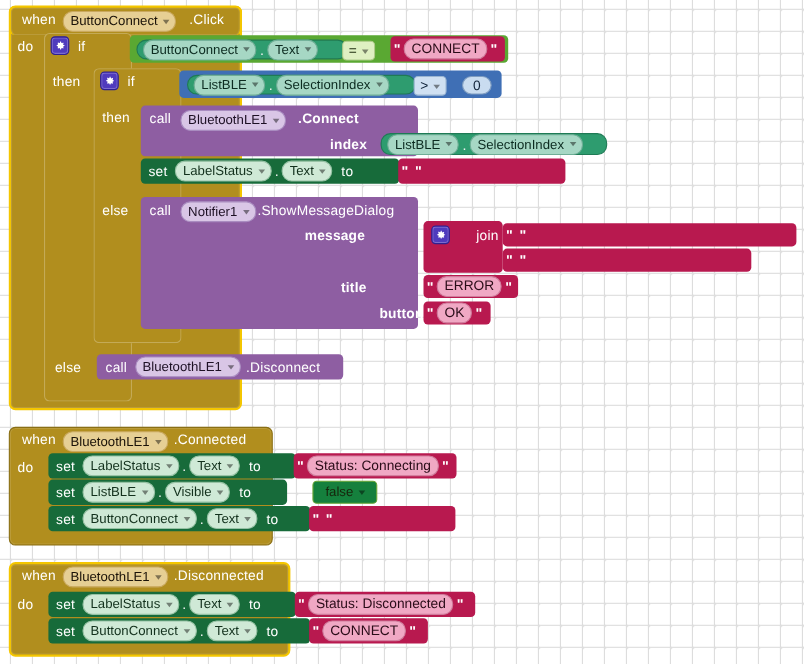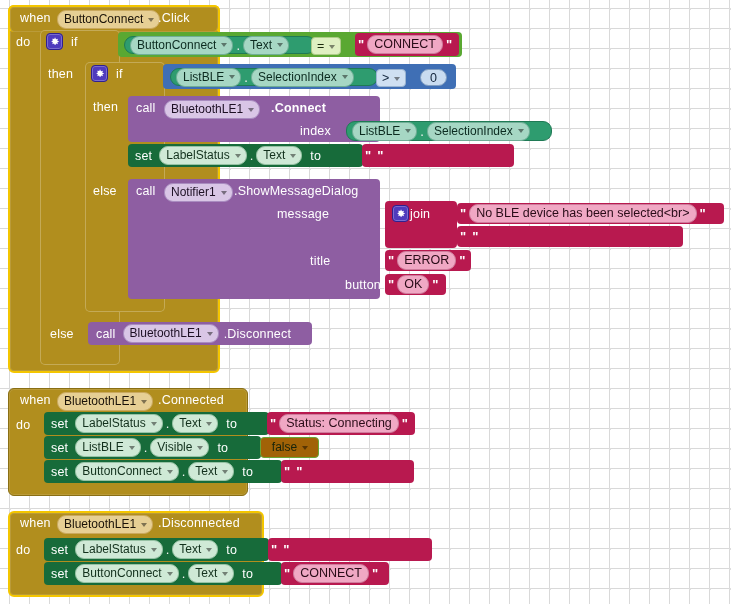--- a/index.html
+++ b/index.html
@@ -74,37 +74,37 @@
 
   
   .b-green   {background:#5aa832;border-radius:4px;}   
   .b-blue    {background:#3f6fb5;border-radius:4px;}   
   .b-getter  {background:#2e9c6f;border-radius:9px;border:1px solid #1f7a55;}
   .b-setter  {background:#176b3a;border-radius:4px;}   
   .b-text    {background:#b8194f;border-radius:4px;}   
   .b-purple  {background:#8e5ea2;border-radius:4px;}   
   .b-join    {background:#b8194f;border-radius:4px;}
   .b-num     {background:#c9dcf0;border:1px solid #7e9cc0;border-radius:9px;}
-  .b-false   {background:#a16207;border-radius:4px;border:1px solid #6aa636;}
+  .b-false   {background:#15803d;border-radius:4px;border:1px solid #6aa636;margin-left:24px;}
 
   .txtq{color:#ffffff;font-size:13px;font-weight:bold;padding:0 3px;}
   .strpill{
     background:#f0a8c4;border:1px solid #cf7c9c;border-radius:9px;
     padding:1px 6px 2px 6px;font-size:12.5px;color:#2a0c18;line-height:14px;
   }
   .numpill{
     font-size:12.5px;color:#12243a;padding:0 6px;line-height:14px;
   }
   .opsel{
     display:inline-flex;align-items:center;gap:4px;
     background:#dff0c2;border:1px solid #aecb89;border-radius:4px;
     padding:1px 5px;font-size:12.5px;color:#1a2a0c;
   }
   .opsel-b{background:#cfe0f2;border-color:#9ab5d2;color:#10233a;}
-  .lbl-right{color:#ffffff;font-size:12.5px;text-align:right;}
+  .lbl-right{color:#ffffff;font-size:12.5px;text-align:right;font-weight:bold;}
 </style>
 </head>
 <body>
 
 <div class="grid-overlay"></div>
 
 <div class="canvas">
 
   <div class="blk evt" style="left:8px;top:5px;width:212px;height:368px;">
   </div>
@@ -113,21 +113,21 @@
 
   <div class="row" style="left:20px;top:11px;">
     <span class="kw">when</span>
   </div>
   <div class="row" style="left:57px;top:10px;">
     <span class="field f-gold">
       <span>ButtonConnect</span>
         <i class="caret"></i>
     </span>
   </div>
-  <div class="row" style="left:158px;top:11px;align-items:center;">
+  <div class="row" style="left:172px;top:11px;align-items:center;">
     <span class="kw">.Click</span>
   </div>
 
   <div class="row" style="left:16px;top:35px;">
     <span class="kw">do</span>
   </div>
 
   <div class="blk ctrl" style="left:40px;top:30px;width:80px;height:335px;"></div>
   <div class="row" style="left:46px;top:33px;">
     <span class="gear">
@@ -270,26 +270,25 @@
     <span class="kw">message</span>
   </div>
 
   <div class="blk b-join" style="left:385px;top:201px;width:72px;height:47px;"></div>
   <div class="row" style="left:392px;top:205px;">
     <span class="gear">
       <svg width="11" height="11" viewBox="0 0 24 24">
           <path fill="#ffffff" d="M12 8a4 4 0 104 4 4 4 0 00-4-4zm0 6.2A2.2 2.2 0 1114.2 12 2.2 2.2 0 0112 14.2zM21 12.9v-1.8l-2.1-.4a7 7 0 00-.7-1.7l1.2-1.8-1.3-1.3-1.8 1.2a7 7 0 00-1.7-.7L14.2 4h-1.8l-.4 2.1a7 7 0 00-1.7.7L8.5 5.6 7.2 6.9l1.2 1.8a7 7 0 00-.7 1.7L5.6 10.8v1.8l2.1.4a7 7 0 00.7 1.7l-1.2 1.8 1.3 1.3 1.8-1.2a7 7 0 001.7.7l.4 2.1h1.8l.4-2.1a7 7 0 001.7-.7l1.8 1.2 1.3-1.3-1.2-1.8a7 7 0 00.7-1.7z"></path>
         </svg>
     </span>
-    <span class="kw" style="margin-left:1px;text-align:center;">join</span>
+    <span class="kw" style="margin-left:24px;text-align:center;">join</span>
   </div>
 
   <div class="blk b-text" style="left:457px;top:203px;width:267px;height:21px;display:flex;align-items:center;">
     <span class="txtq">"</span>
-    <span class="strpill">No BLE device has been selected&lt;br&gt;</span>
     <span class="txtq">"</span>
   </div>
   <div class="blk b-text" style="left:457px;top:226px;width:226px;height:21px;display:flex;align-items:center;">
     <span class="txtq">"</span>
     <span class="txtq">"</span>
   </div>
 
   <div class="row lbl-right" style="left:310px;top:254px;">
     <span class="kw">title</span>
   </div>
@@ -421,20 +420,21 @@
     </span>
     <span class="dot">.</span>
     <span class="field f-mint">
       <span>Text</span>
         <i class="caret"></i>
     </span>
     <span class="kw" style="margin-left:8px;">to</span>
   </div>
   <div class="blk b-text" style="left:268px;top:538px;width:164px;height:23px;display:flex;align-items:center;">
     <span class="txtq">"</span>
+    <span class="strpill">Status: Disconnected</span>
     <span class="txtq">"</span>
   </div>
 
   <div class="blk b-setter" style="left:44px;top:562px;width:238px;height:23px;display:flex;align-items:center;padding-left:7px;">
     <span class="kw">set</span>
     <span class="field f-mint" style="margin-left:7px;">
       <span>ButtonConnect</span>
         <i class="caret"></i>
     </span>
     <span class="dot">.</span>

